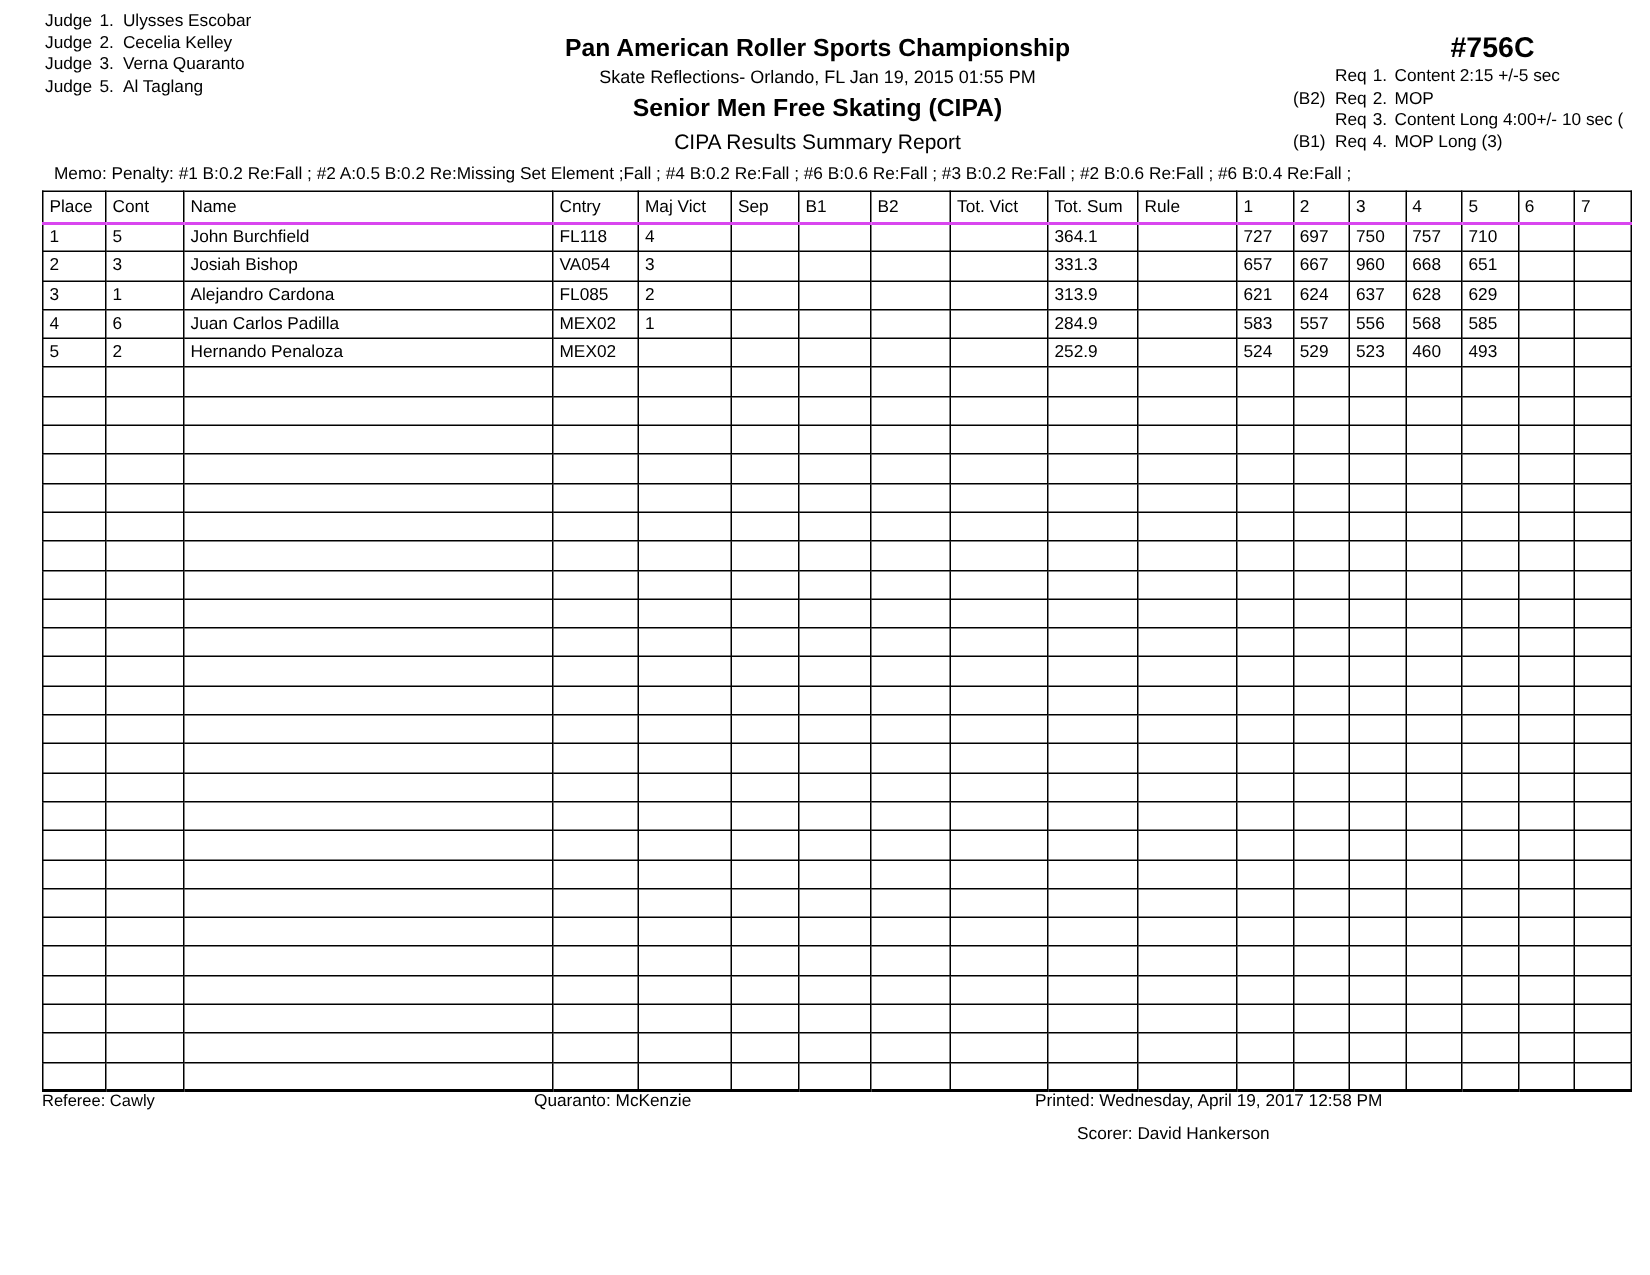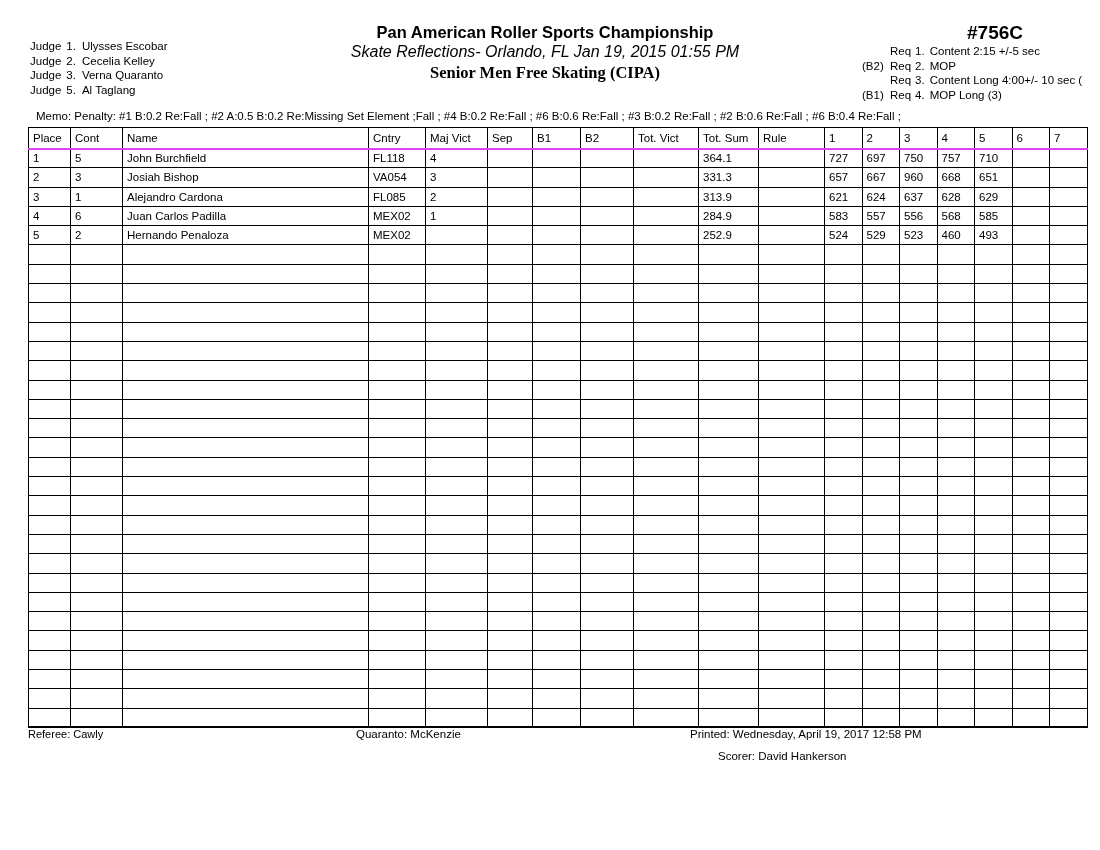--- a/index.html
+++ b/index.html
@@ -15,21 +15,20 @@
     color: #000000;
     overflow: hidden;
   }
 
   
   #judges-panel {
     position: absolute;
     left: 30px;
     top: 7px;
     width: 300px;
-    margin-top: 32px;
   }
   .judge-line {
     font-size: 11.5px;
     line-height: 14.6px;
     white-space: nowrap;
   }
   .judge-word { display: inline-block; }
   .judge-num  { display: inline-block; margin-left: 5px; }
   .judge-name { display: inline-block; margin-left: 6px; }
 
@@ -41,31 +40,29 @@
     width: 490px;
     text-align: center;
   }
   #event-title {
     font-size: 16.5px;
     font-weight: bold;
     line-height: 20px;
     white-space: nowrap;
   }
   #venue-line {
-    font-size: 16px;
+    font-size: 12px;
     line-height: 19px;
     white-space: nowrap;
-    font-style: italic;
   }
   #division-title {
     font-size: 16.5px;
     font-weight: bold;
     line-height: 23px;
     white-space: nowrap;
-    font-family: Liberation Serif, serif;
   }
   #report-subtitle {
     font-size: 14px;
     line-height: 20px;
     white-space: nowrap;
   }
 
   
   #event-number {
     position: absolute;
@@ -197,20 +194,21 @@
     <div class="judge-line"><span class="judge-word">Judge</span><span class="judge-num">1.</span><span class="judge-name">Ulysses Escobar</span></div>
     <div class="judge-line"><span class="judge-word">Judge</span><span class="judge-num">2.</span><span class="judge-name">Cecelia Kelley</span></div>
     <div class="judge-line"><span class="judge-word">Judge</span><span class="judge-num">3.</span><span class="judge-name">Verna Quaranto</span></div>
     <div class="judge-line"><span class="judge-word">Judge</span><span class="judge-num">5.</span><span class="judge-name">Al Taglang</span></div>
   </div>
 
 <div id="title-block">
   <div id="event-title">Pan American Roller Sports Championship</div>
   <div id="venue-line">Skate Reflections- Orlando, FL  Jan 19, 2015  01:55 PM</div>
   <div id="division-title">Senior Men Free Skating (CIPA)</div>
+  <div id="report-subtitle">CIPA Results Summary Report</div>
 </div>
 
 <div id="event-number">#756C</div>
 <div id="requirements-panel">
     <div class="req-line"><span class="req-tag"></span><span class="req-word">Req</span><span class="req-num">1.</span><span class="req-text">Content 2:15 +/-5 sec</span></div>
     <div class="req-line"><span class="req-tag">(B2)</span><span class="req-word">Req</span><span class="req-num">2.</span><span class="req-text">MOP</span></div>
     <div class="req-line"><span class="req-tag"></span><span class="req-word">Req</span><span class="req-num">3.</span><span class="req-text">Content Long  4:00+/- 10 sec (</span></div>
     <div class="req-line"><span class="req-tag">(B1)</span><span class="req-word">Req</span><span class="req-num">4.</span><span class="req-text">MOP Long (3)</span></div>
   </div>
 

